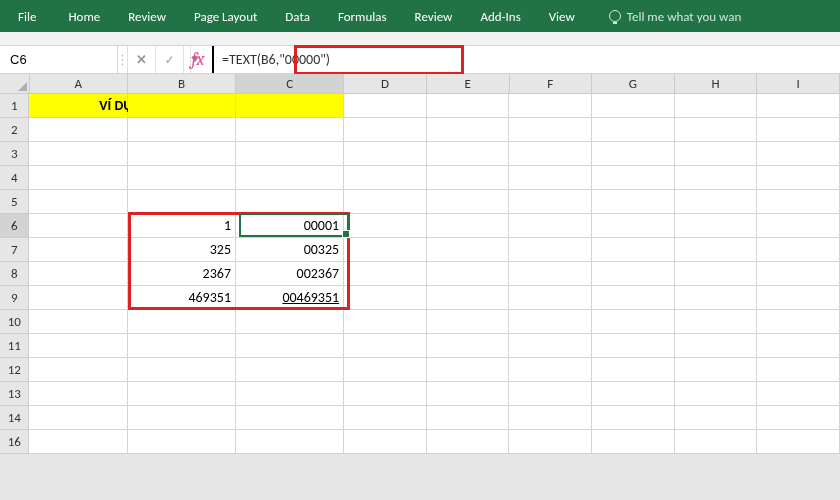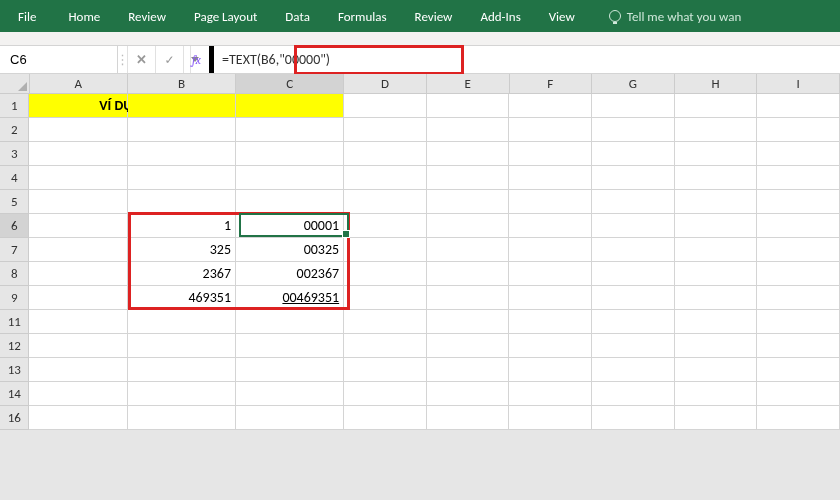--- a/index.html
+++ b/index.html
@@ -113,23 +113,23 @@
   }
   .fx-btn.cancel { font-size: 13px; font-weight: bold;}
   .fx-btn.check { color: #999; }
   .fx-label {
     width: 30px;
     display: flex;
     align-items: center;
     justify-content: center;
     font-style: italic;
     font-family: "Cambria", serif;
-    font-size: 12px;
-    color: #8b5cf6;
-    border-right: 5px solid #000000;
+    font-size: 18px;
+    color: #ec4899;
+    border-right: 2px solid #000000;
   }
   .formula-input {
     flex: 1;
     border: none;
     outline: none;
     padding: 0 8px;
     font-size: 14px;
     color: #333;
     font-family: Calibri, Arial, sans-serif;
   }
@@ -391,20 +391,32 @@
       <div class="cell right" style="width: 110px;">469351</div>
       <div class="cell right" style="width: 110px; text-decoration: underline;">00469351</div>
       <div class="cell" style="width: 84px;"></div>
       <div class="cell" style="width: 84px;"></div>
       <div class="cell" style="width: 84px;"></div>
       <div class="cell" style="width: 84px;"></div>
       <div class="cell" style="width: 84px;"></div>
       <div class="cell" style="width: 84px;"></div>
     </div>
     <div class="row">
+      <div class="rowhead">10</div>
+      <div class="cell" style="width: 100px;"></div>
+      <div class="cell" style="width: 110px;"></div>
+      <div class="cell" style="width: 110px;"></div>
+      <div class="cell" style="width: 84px;"></div>
+      <div class="cell" style="width: 84px;"></div>
+      <div class="cell" style="width: 84px;"></div>
+      <div class="cell" style="width: 84px;"></div>
+      <div class="cell" style="width: 84px;"></div>
+      <div class="cell" style="width: 84px;"></div>
+    </div>
+    <div class="row">
       <div class="rowhead">11</div>
       <div class="cell" style="width: 100px;"></div>
       <div class="cell" style="width: 110px;"></div>
       <div class="cell" style="width: 110px;"></div>
       <div class="cell" style="width: 84px;"></div>
       <div class="cell" style="width: 84px;"></div>
       <div class="cell" style="width: 84px;"></div>
       <div class="cell" style="width: 84px;"></div>
       <div class="cell" style="width: 84px;"></div>
       <div class="cell" style="width: 84px;"></div>

